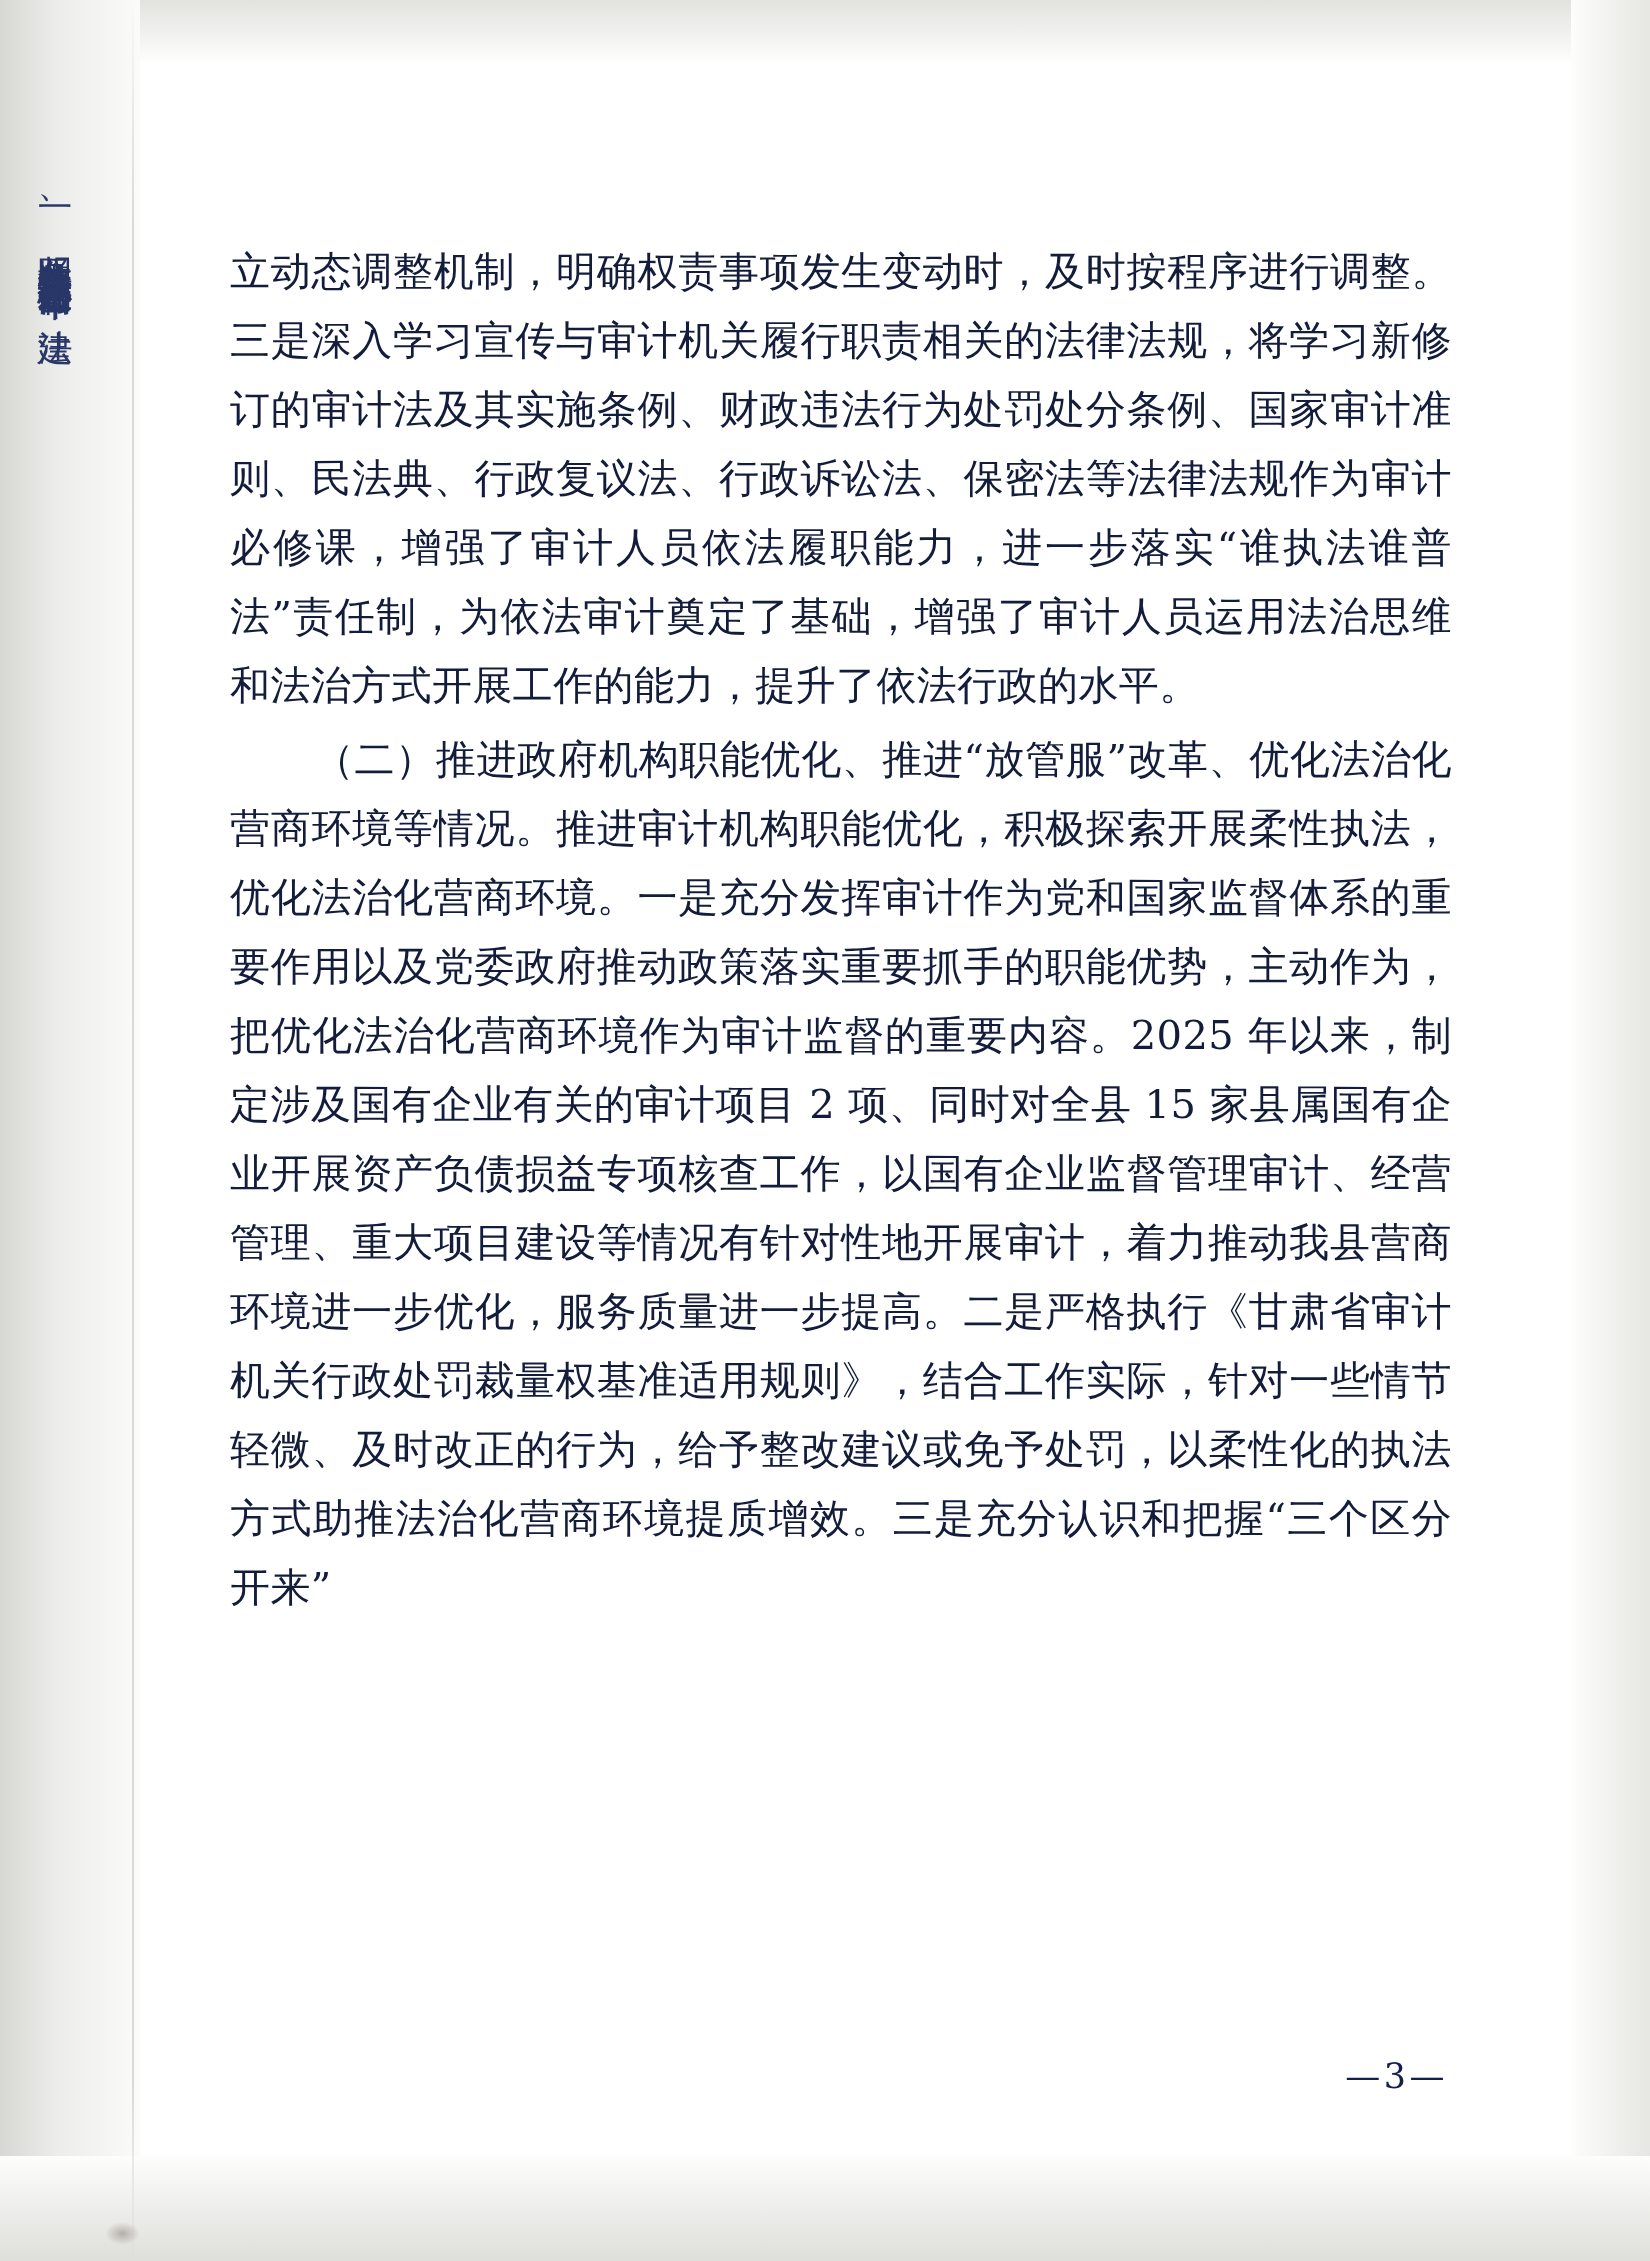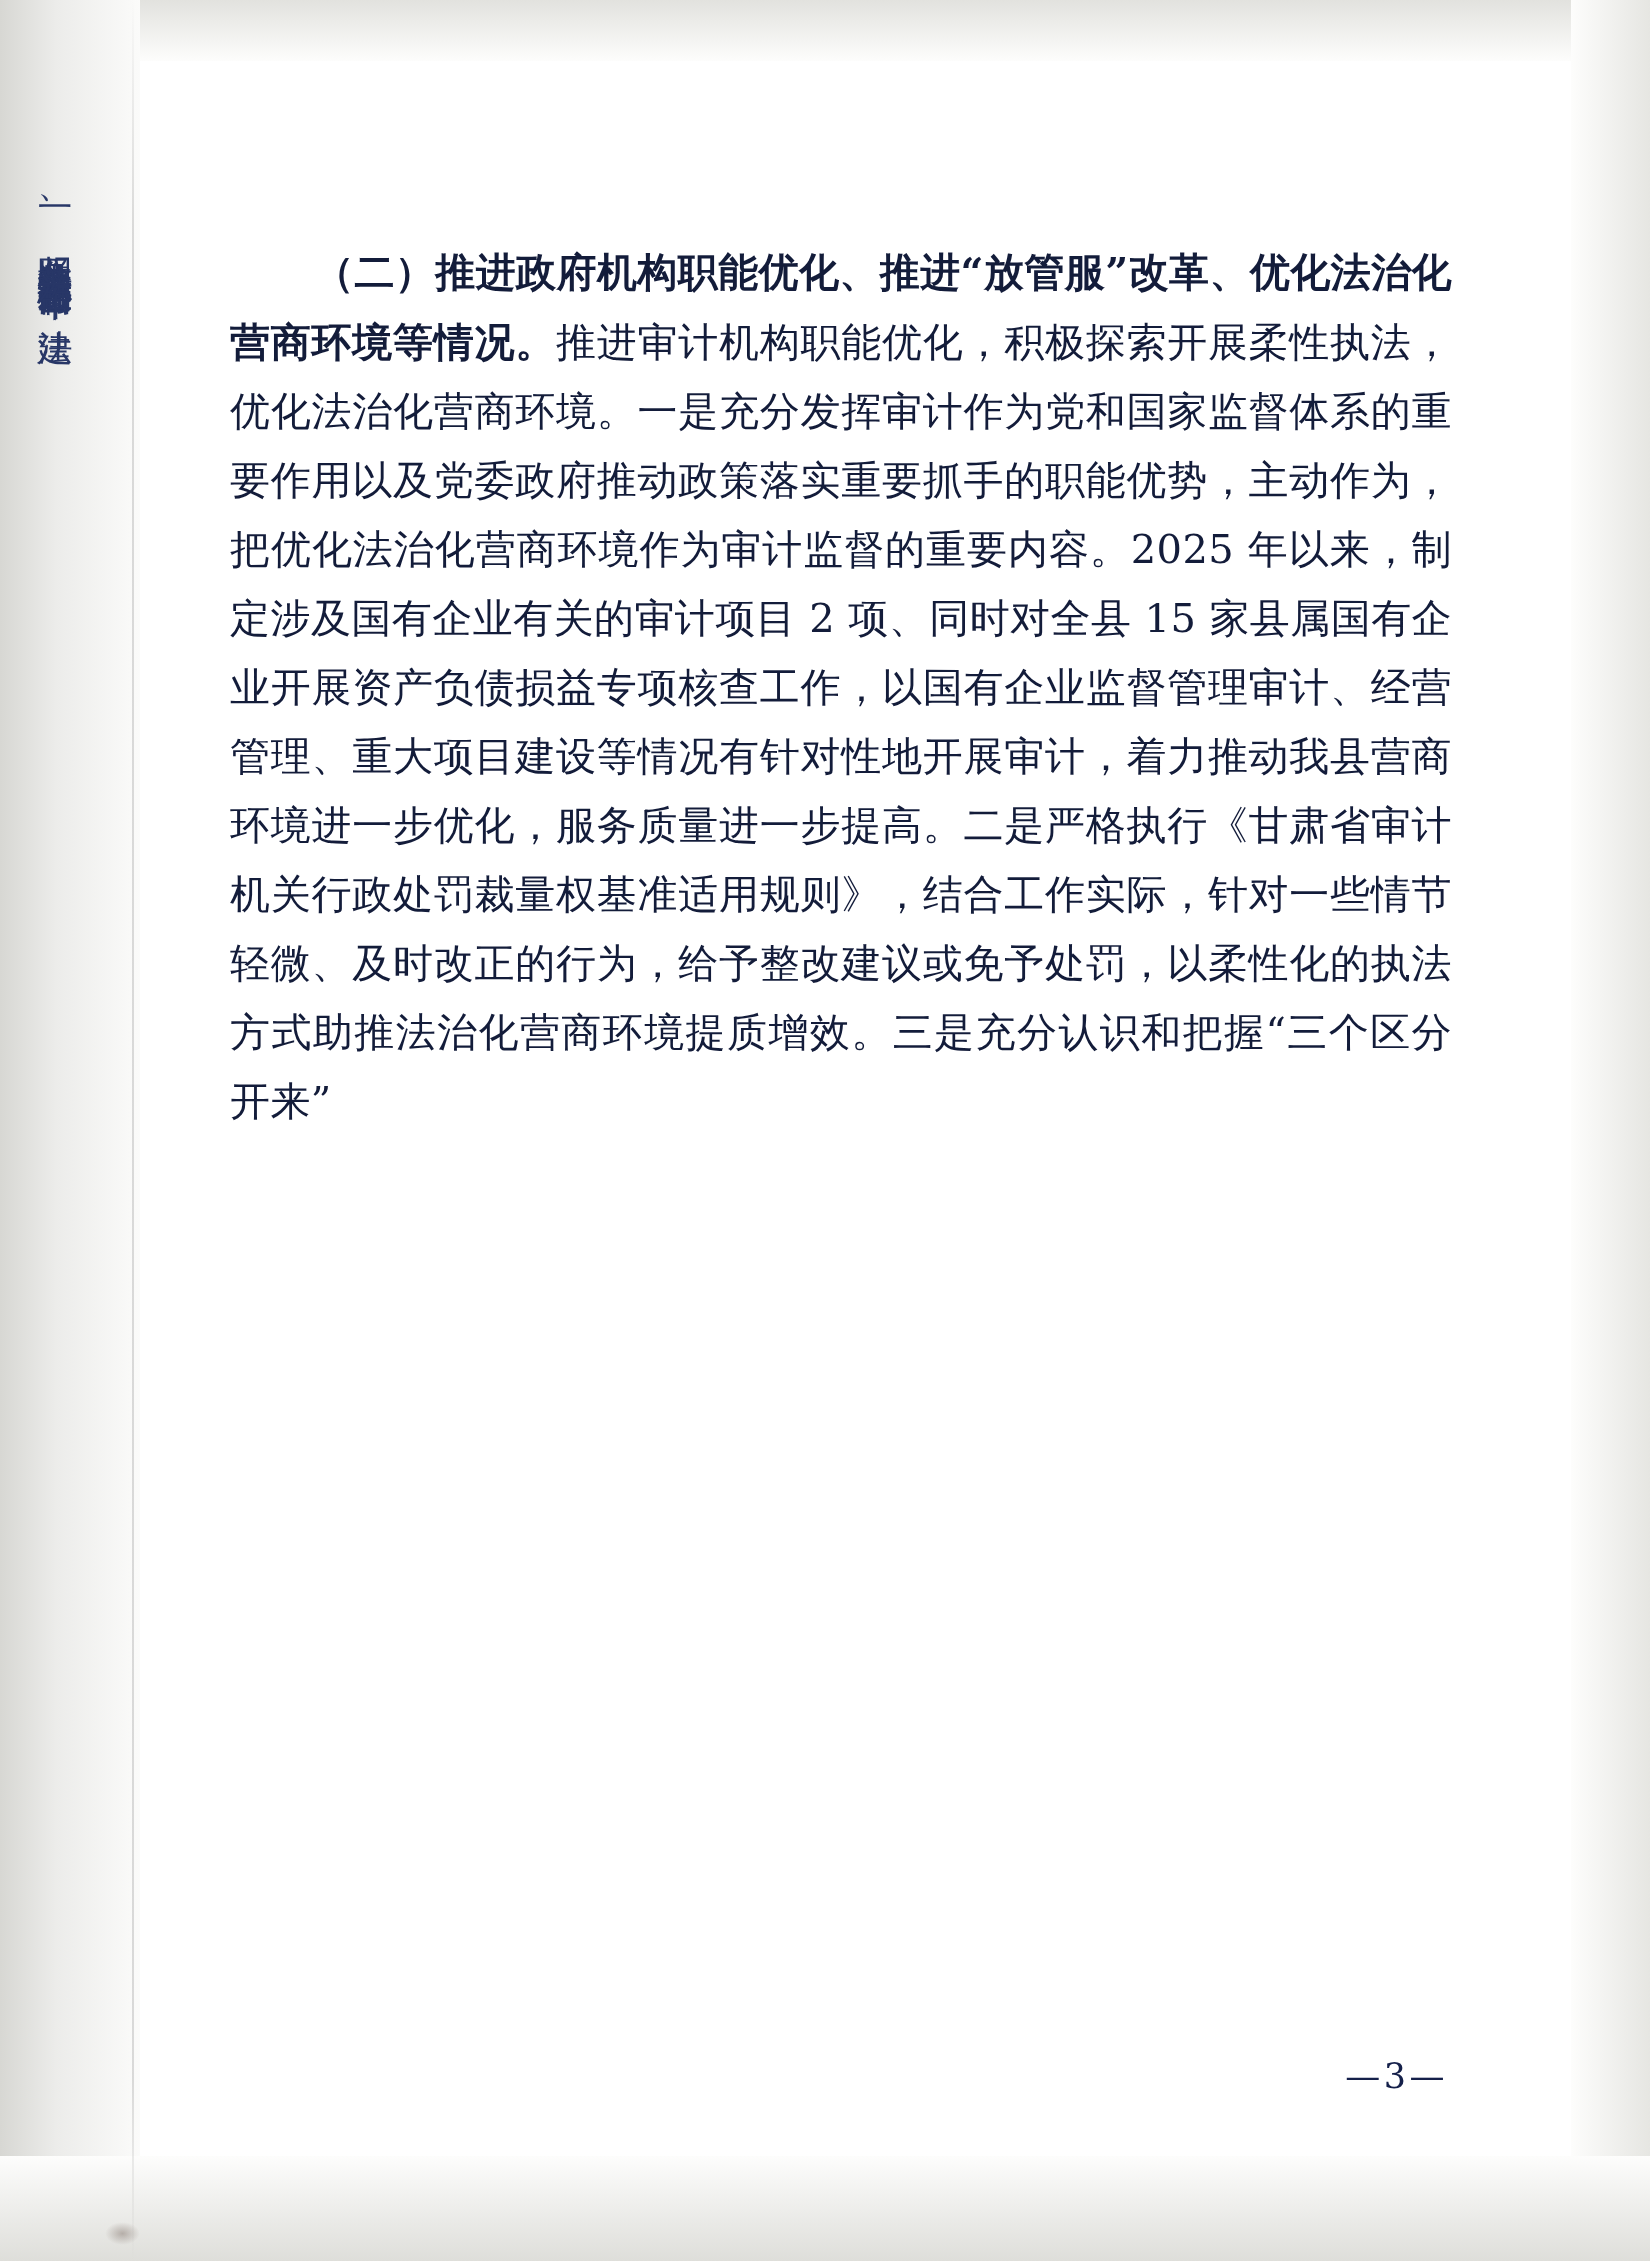--- a/index.html
+++ b/index.html
@@ -85,21 +85,21 @@
     line-height: 69px;
     text-align: justify;
     text-justify: inter-ideograph;
     letter-spacing: 0.4px;
     font-family: "DejaVu Serif", serif;
   }
   p.indent {
     text-indent: 84px;
   }
   .bold-head {
-    font-weight: bold;
+    font-weight: normal;
   }
 
   .page-number {
     position: absolute;
     right: 202px;
     bottom: 165px;
     color: #15204a;
     font-size: 35px;
     letter-spacing: 3.5px;
     font-family: "DejaVu Serif", serif;
@@ -124,20 +124,21 @@
   <div class="scan-shade-left"></div>
   <div class="scan-shade-right"></div>
   <div class="scan-shade-bottom"></div>
 
   <div class="edge-line"></div>
 
   <div class="edge-column">一、坚明务焦法带共督做部学心法订和面审年,法建</div>
 
   <div class="content">
 
+    <p class="para">立动态调整机制，明确权责事项发生变动时，及时按程序进行调整。三是深入学习宣传与审计机关履行职责相关的法律法规，将学习新修订的审计法及其实施条例、财政违法行为处罚处分条例、国家审计准则、民法典、行政复议法、行政诉讼法、保密法等法律法规作为审计必修课，增强了审计人员依法履职能力，进一步落实“谁执法谁普法”责任制，为依法审计奠定了基础，增强了审计人员运用法治思维和法治方式开展工作的能力，提升了依法行政的水平。</p>
 
     <p class="para indent">
       <span class="bold-head">（二）推进政府机构职能优化、推进“放管服”改革、优化法治化营商环境等情况。</span><span>推进审计机构职能优化，积极探索开展柔性执法，优化法治化营商环境。一是充分发挥审计作为党和国家监督体系的重要作用以及党委政府推动政策落实重要抓手的职能优势，主动作为，把优化法治化营商环境作为审计监督的重要内容。2025 年以来，制定涉及国有企业有关的审计项目 2 项、同时对全县 15 家县属国有企业开展资产负债损益专项核查工作，以国有企业监督管理审计、经营管理、重大项目建设等情况有针对性地开展审计，着力推动我县营商环境进一步优化，服务质量进一步提高。二是严格执行《甘肃省审计机关行政处罚裁量权基准适用规则》，结合工作实际，针对一些情节轻微、及时改正的行为，给予整改建议或免予处罚，以柔性化的执法方式助推法治化营商环境提质增效。三是充分认识和把握“三个区分开来”</span>
     </p>
 
   </div>
 
   <div class="page-number">—3—</div>
 
   <div class="smudge"></div>

